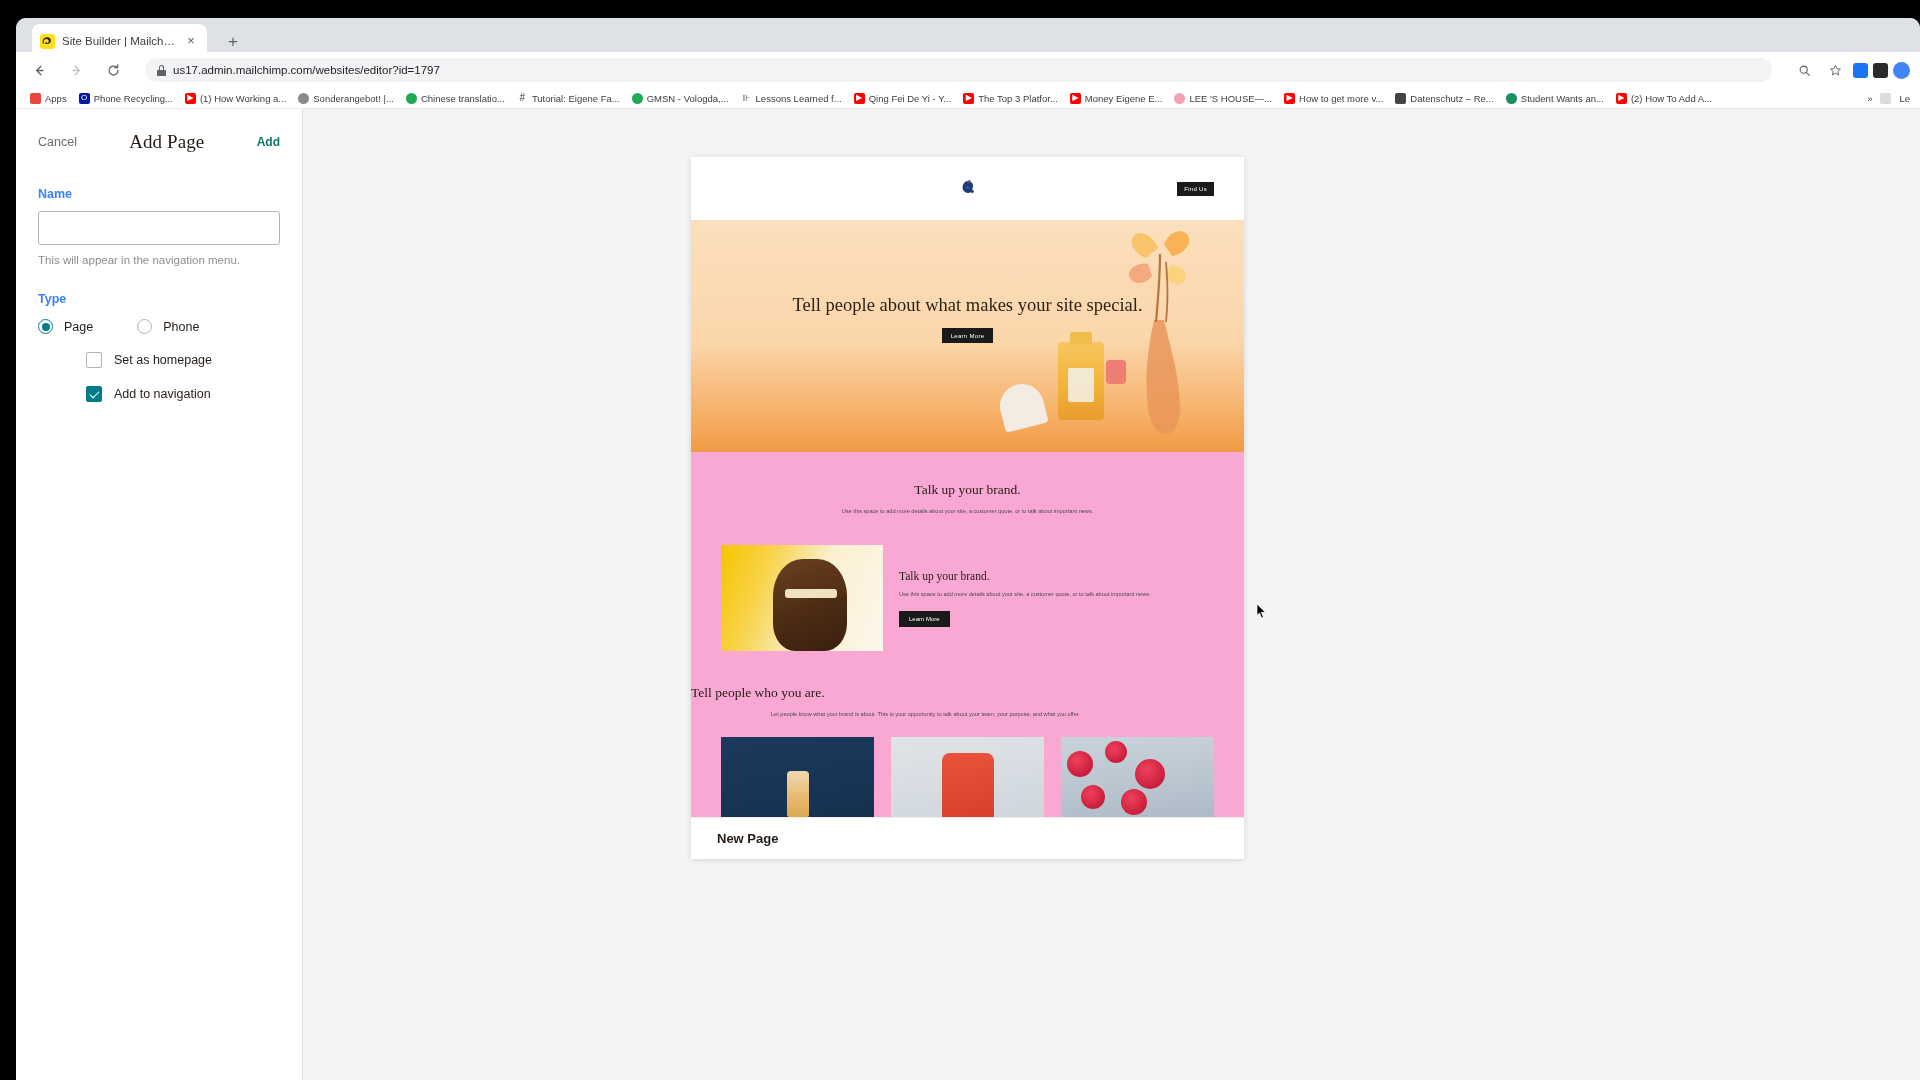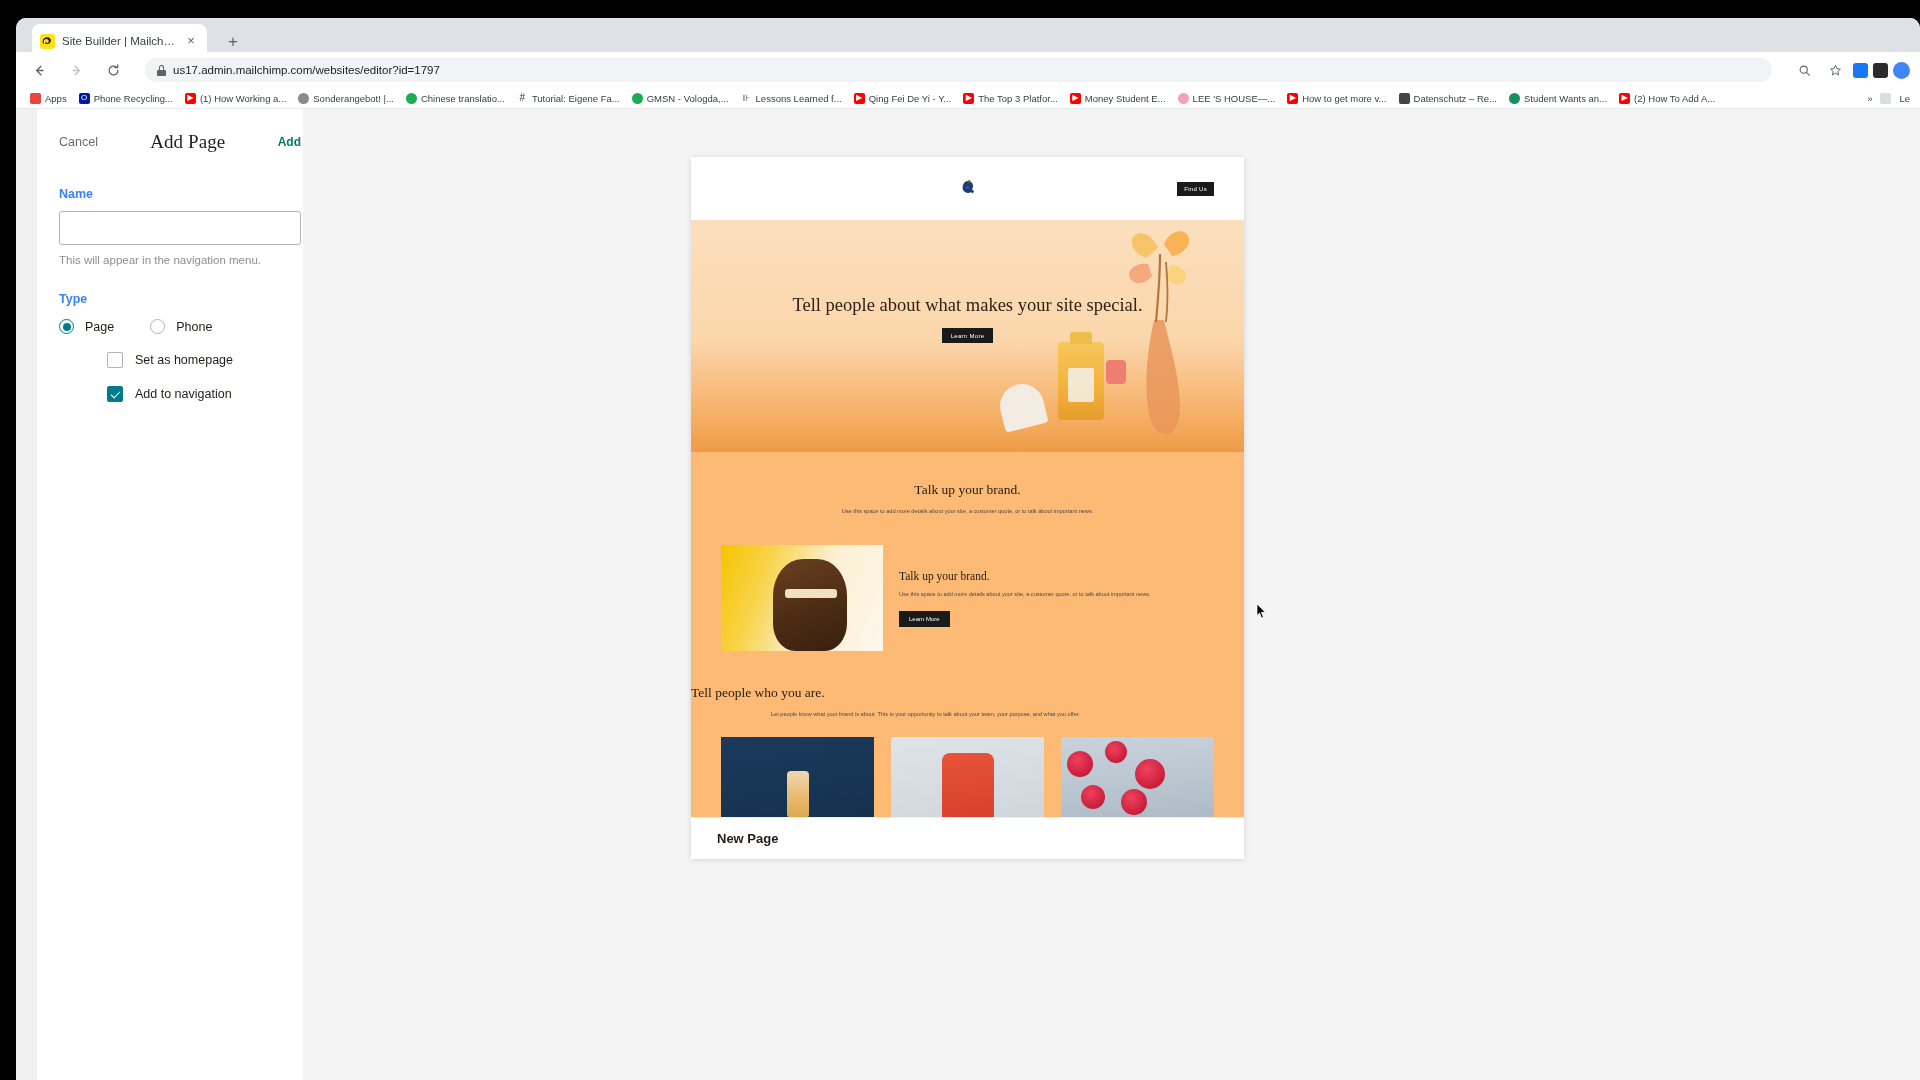--- a/index.html
+++ b/index.html
@@ -35,46 +35,46 @@
 
   .bookmarks{position:relative;height:21px;background:#fff;display:flex;align-items:center;padding:0 8px;box-sizing:border-box;gap:0;overflow:hidden;border-bottom:1px solid #e8eaed;}
   .bm{display:flex;align-items:center;gap:4px;padding:2px 6px;border-radius:4px;cursor:pointer;flex:0 0 auto;}
   .bm-ic{width:11px;height:11px;border-radius:2px;flex:0 0 auto;display:flex;align-items:center;justify-content:center;font-size:8px;color:#fff;line-height:1;}
   .bm-lbl{font-size:9.5px;color:#3c4043;white-space:nowrap;}
   .bm-overflow{margin-left:auto;display:flex;align-items:center;gap:8px;flex:0 0 auto;padding-right:2px;}
 
   .viewport{position:relative;width:100%;height:971px;background:#f1f1f1;}
 
   
-  .panel{position:absolute;left:0;top:0;width:287px;height:100%;background:#fff;border-right:1px solid #e0e0e0;box-sizing:border-box;margin-left:21px;}
+  .panel{position:absolute;left:0;top:0;width:287px;height:100%;background:#fff;border-right:1px solid #e0e0e0;box-sizing:border-box;}
   .panel-head{display:flex;align-items:center;justify-content:space-between;padding:22px 22px 0 22px;}
   .p-cancel{font-size:12.5px;color:#6b6b6b;cursor:pointer;}
   .p-title{font-family:"Liberation Serif", serif;font-size:19px;color:#241c15;letter-spacing:.1px;}
   .p-add{font-size:12px;color:#0f766e;cursor:pointer;font-weight:600;}
   .panel-body{padding:34px 22px 0 22px;}
   .f-label{font-size:12.5px;font-weight:700;color:#3b82f6;margin-bottom:10px;}
   .f-input{width:100%;height:34px;border:1px solid #b3b3b3;border-radius:3px;box-sizing:border-box;font-size:13px;padding:0 9px;color:#241c15;font-family:"Liberation Sans",sans-serif;background:#fff;outline:none;}
   .f-hint{font-size:11.5px;color:#8e8e8e;margin-top:9px;}
   .f-group{margin-top:26px;}
-  .radio-row{display:flex;align-items:flex-start;gap:0;margin-top:13px;}
+  .radio-row{display:flex;align-items:flex-start;gap:8px;margin-top:13px;}
   .rad-item{display:flex;align-items:center;gap:11px;cursor:pointer;}
   .rad-item + .rad-item{margin-left:36px;}
   .rad{width:15px;height:15px;border-radius:50%;border:1.5px solid #b3b3b3;box-sizing:border-box;display:flex;align-items:center;justify-content:center;flex:0 0 auto;background:#fff;}
   .rad.on{border-color:#007c89;}
   .rad.on::after{content:"";width:8px;height:8px;border-radius:50%;background:#007c89;}
   .rad-lbl{font-size:12.5px;color:#241c15;}
   .chk-row{display:flex;align-items:center;gap:12px;margin-top:18px;cursor:pointer;padding-left:48px;}
   .chk{width:16px;height:16px;border:1.5px solid #b3b3b3;border-radius:2px;box-sizing:border-box;background:#fff;flex:0 0 auto;position:relative;}
   .chk.on{background:#007c89;border-color:#007c89;}
   .chk.on::after{content:"";position:absolute;left:4.5px;top:1.5px;width:4px;height:8px;border:solid #fff;border-width:0 1.8px 1.8px 0;transform:rotate(45deg);}
   .chk-lbl{font-size:12.5px;color:#241c15;}
 
   
   .canvas{position:absolute;left:287px;top:0;right:0;bottom:0;background:#f4f4f4;overflow:hidden;}
-  .site{position:absolute;left:388px;top:48px;width:553px;background:#fdba74;box-shadow:0 1px 6px rgba(0,0,0,.13);}
+  .site{position:absolute;left:388px;top:48px;width:553px;background:#f9a8d4;box-shadow:0 1px 6px rgba(0,0,0,.13);}
 
   .s-header{height:63px;background:#fff;display:flex;align-items:center;justify-content:center;position:relative;}
   .s-logo{width:26px;height:22px;}
   .s-findus{position:absolute;right:30px;top:50%;transform:translateY(-50%);background:#1a1a1a;color:#fff;font-size:6px;padding:4px 7px;letter-spacing:.3px;}
 
   .s-hero{height:232px;position:relative;overflow:hidden;
     background:linear-gradient(180deg,#fbdfbd 0%,#fbd6ab 52%,#f5ab5e 88%,#ef9b45 100%);}
   .hero-txt{position:absolute;left:0;right:0;top:74px;text-align:center;padding:0 80px;box-sizing:border-box;}
   .hero-h1{font-family:"Liberation Serif",serif;font-size:18.5px;color:#2f2318;line-height:1.26;}
   .hero-btn{display:inline-block;margin-top:11px;background:#1a1a1a;color:#fff;font-size:6px;padding:4.5px 9px;letter-spacing:.3px;}
@@ -215,21 +215,21 @@
     <div class="bm">
           <span class="bm-ic" style="background:#ff0000;">▶</span>
           <span class="bm-lbl">Qing Fei De Yi - Y...</span>
         </div>
     <div class="bm">
           <span class="bm-ic" style="background:#ff0000;">▶</span>
           <span class="bm-lbl">The Top 3 Platfor...</span>
         </div>
     <div class="bm">
           <span class="bm-ic" style="background:#ff0000;">▶</span>
-          <span class="bm-lbl">Money Student E...</span>
+          <span class="bm-lbl">Money Eigene E...</span>
         </div>
     <div class="bm">
           <span class="bm-ic" style="background:#f4a0b5;border-radius:50%;"></span>
           <span class="bm-lbl">LEE 'S HOUSE—...</span>
         </div>
     <div class="bm">
           <span class="bm-ic" style="background:#ff0000;">▶</span>
           <span class="bm-lbl">How to get more v...</span>
         </div>
     <div class="bm">

